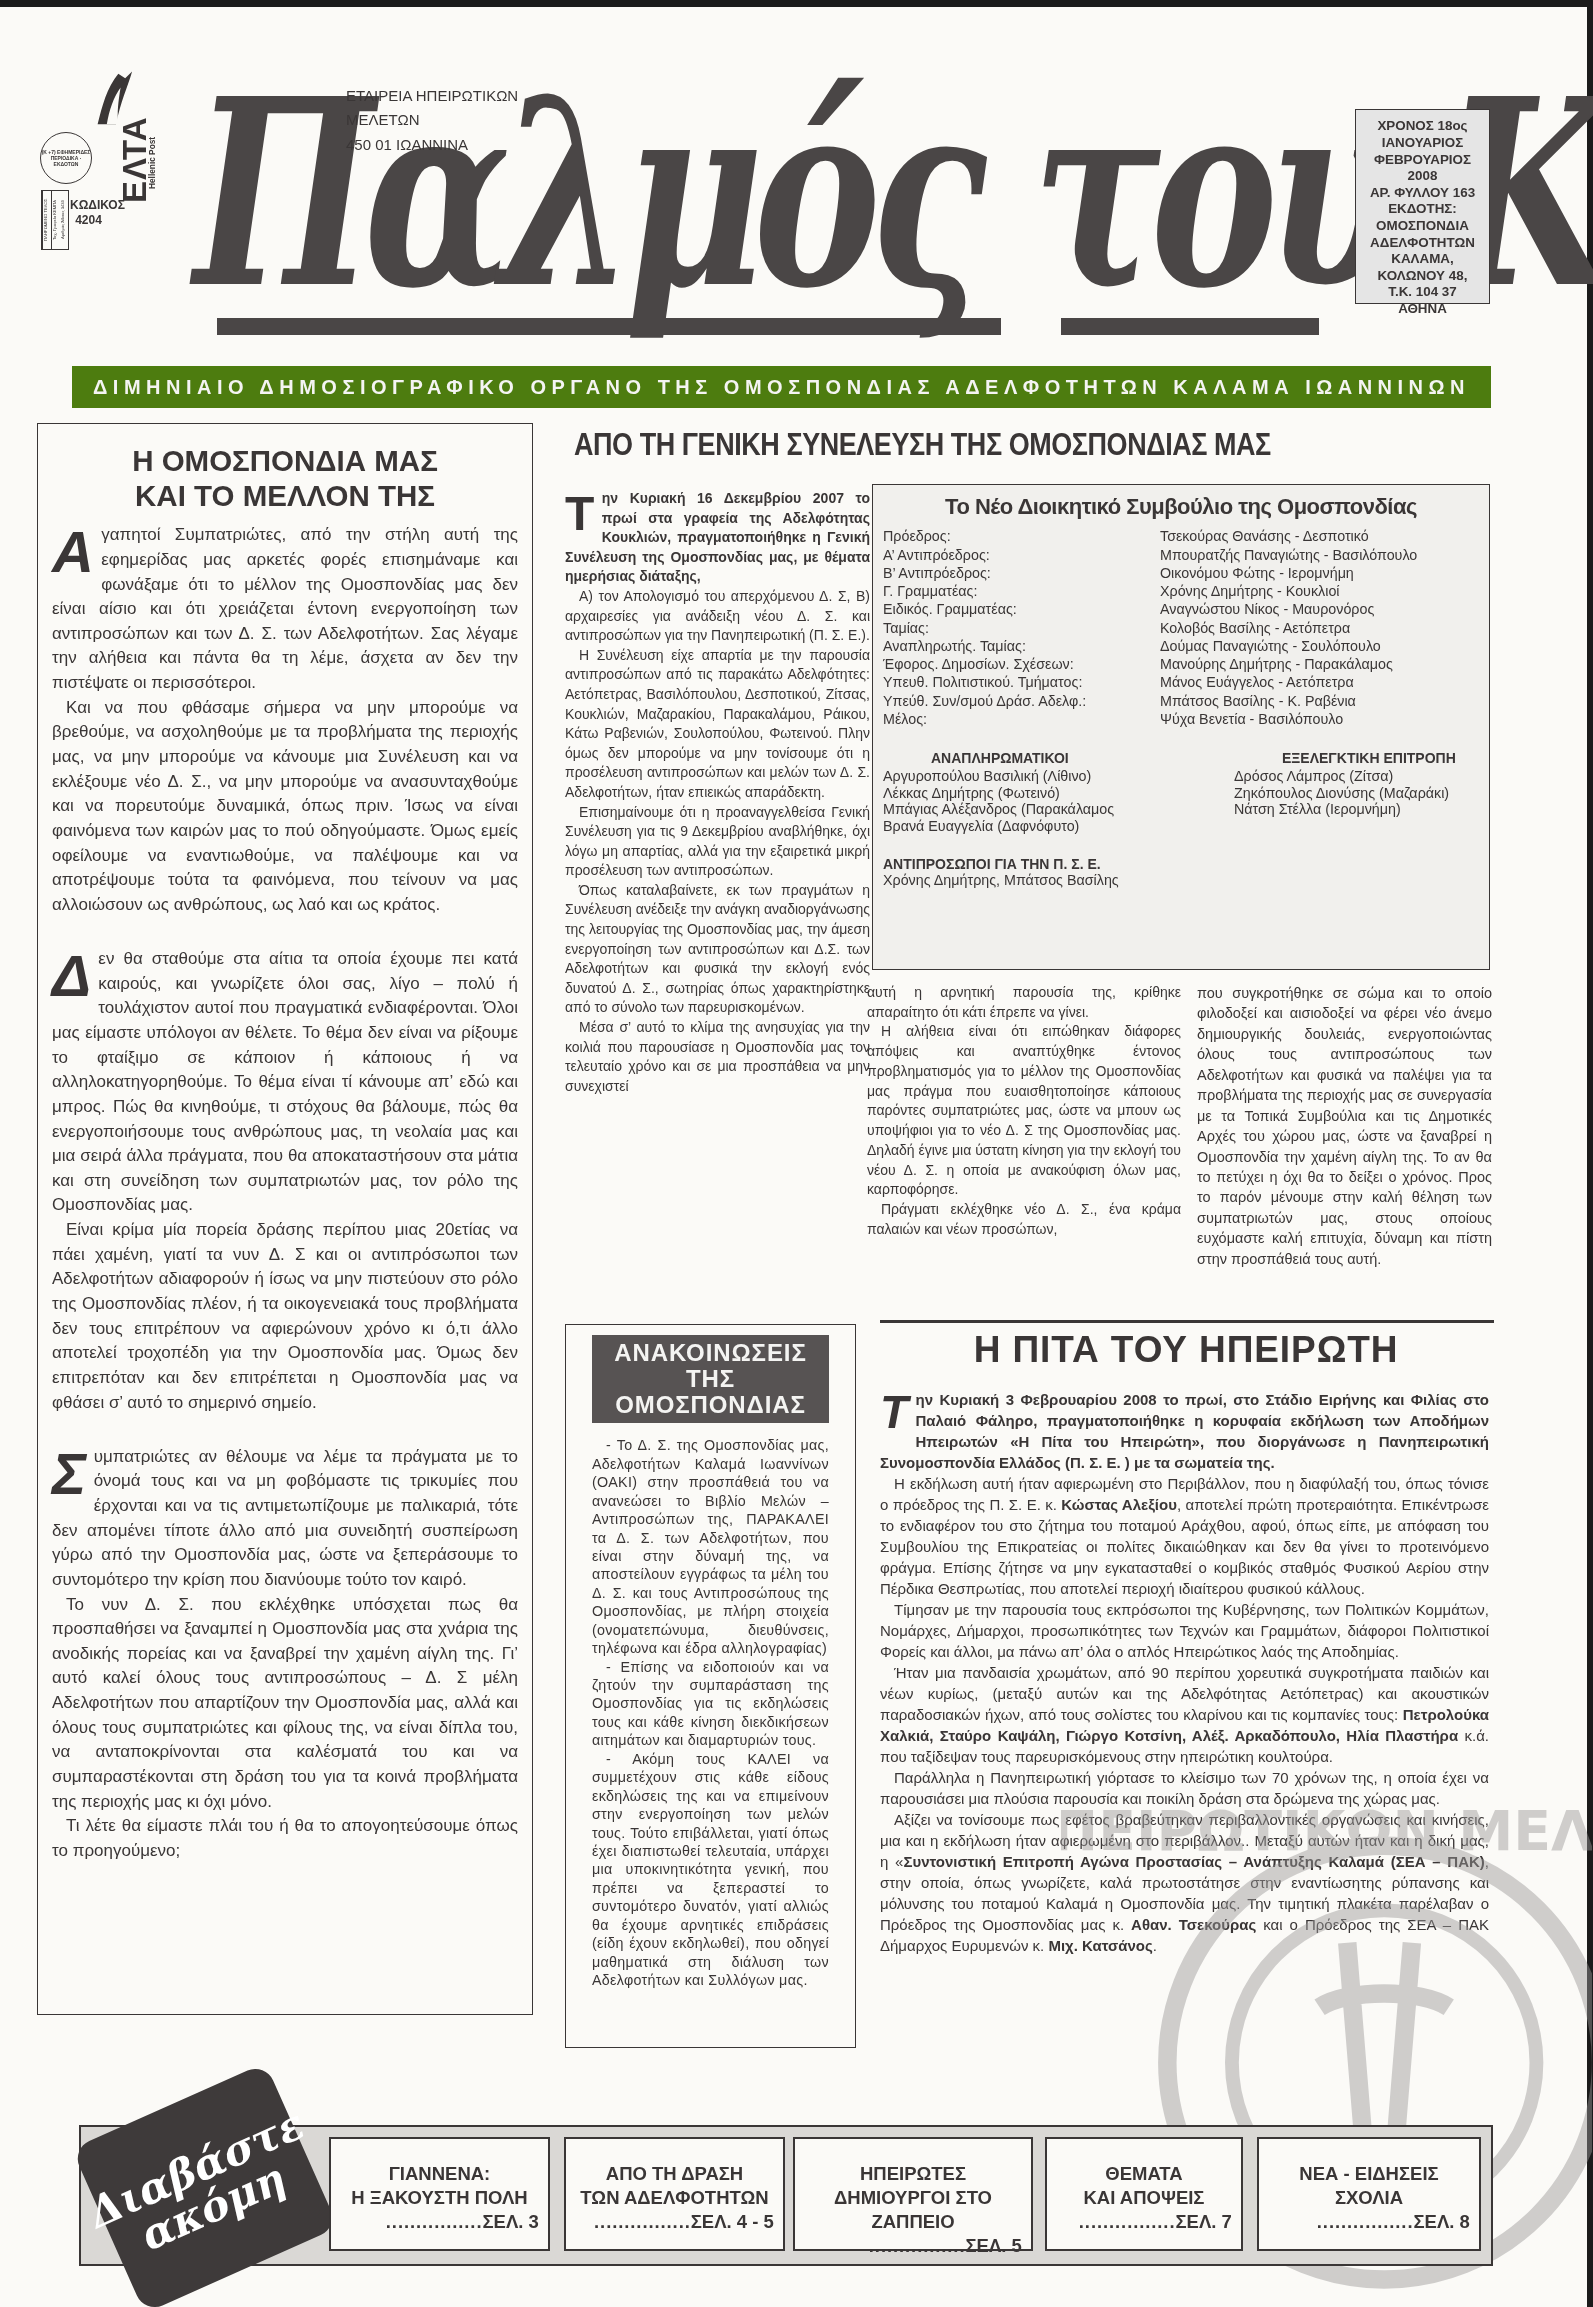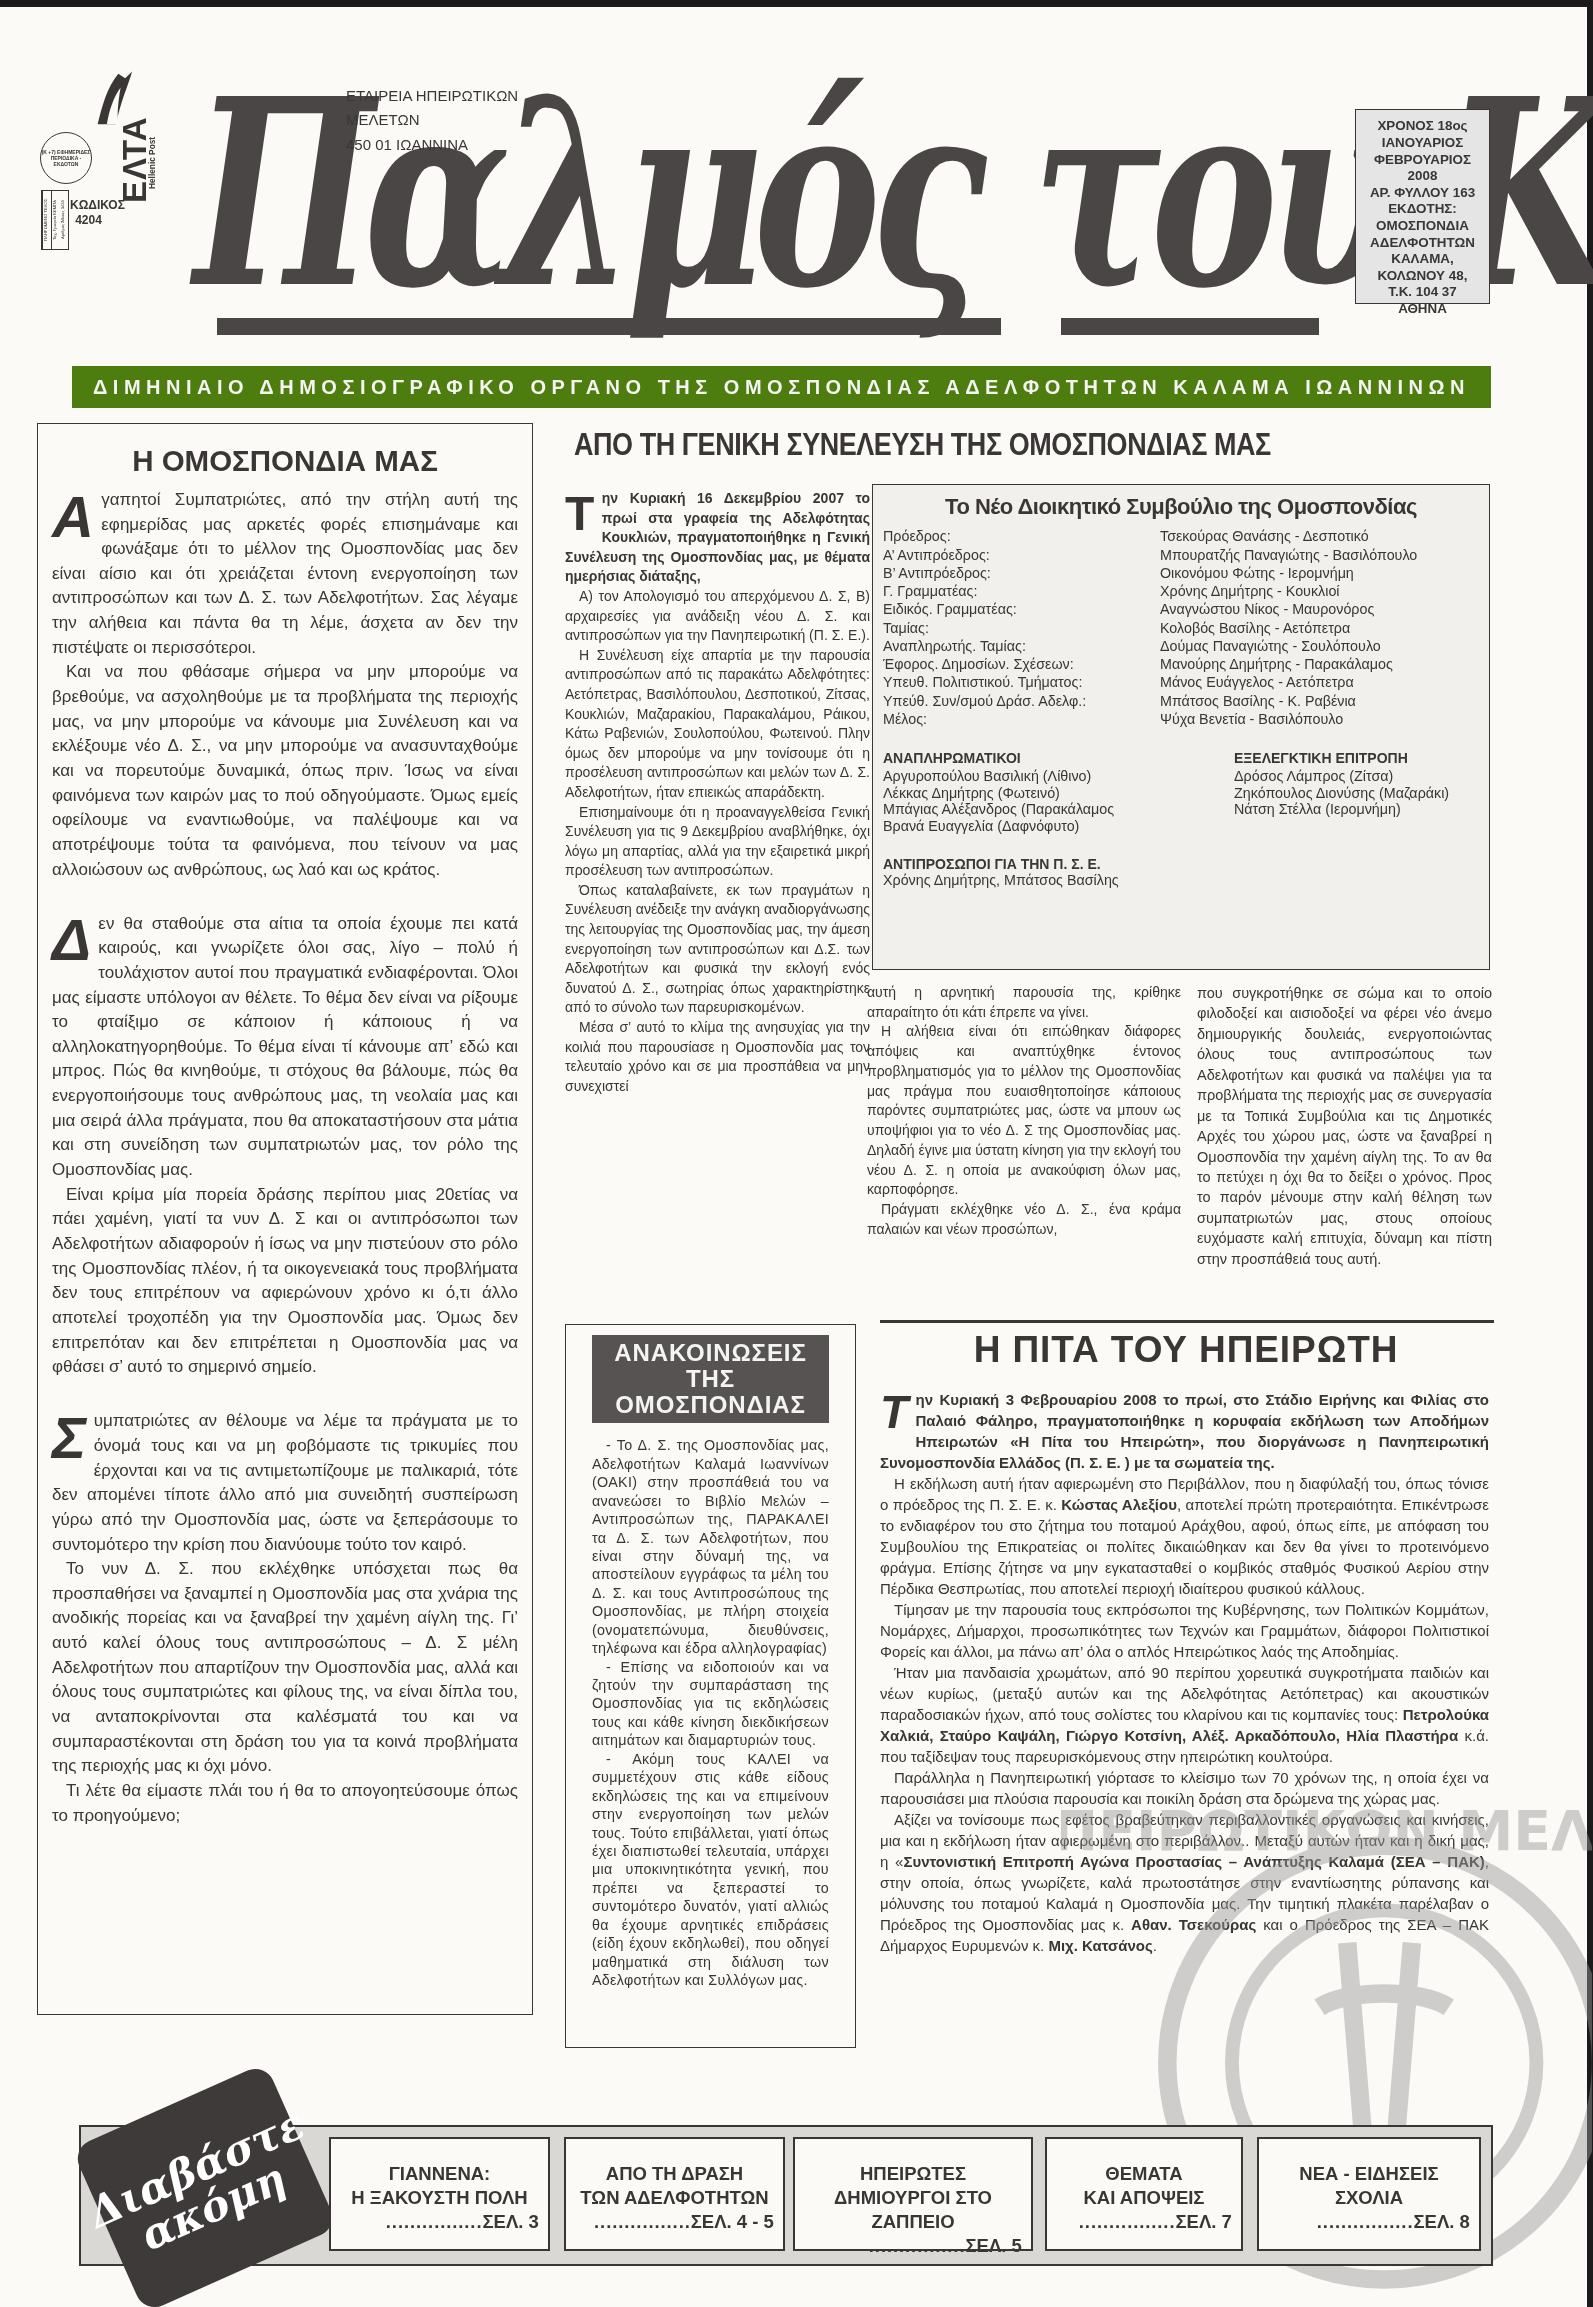--- a/index.html
+++ b/index.html
@@ -46,21 +46,21 @@
   .gs-col2 { left: 867px; top: 983px; width: 314px; font-size: 14px; line-height: 1.41; }
   .gs-col3 { left: 1197px; top: 983px; width: 295px; font-size: 14.5px; line-height: 1.41; }
 
   .board { position: absolute; left: 872px; top: 484px; width: 618px; height: 486px; border: 1.8px solid #3a3636; background: #f1f0ed; padding: 9.2px 10px; }
   .board h3 { text-align: center; font-size: 22px; font-weight: bold; margin-bottom: 8.3px; letter-spacing: -0.5px; }
   .board table { border-collapse: collapse; font-size: 14.3px; line-height: 1.18; }
   .board td { padding: 0 0 1.4px 0; vertical-align: top; white-space: nowrap; }
   .board td.role { width: 277px; }
   .board .sub { display: flex; margin-top: 21px; }
   .board .sub > div { font-size: 14.3px; line-height: 1.18; }
-  .board .sub .h { font-weight: bold; font-size: 14px; margin-bottom: 0.9px; }
+  .board .sub .h { font-weight: bold; font-size: 14px; margin-bottom: 0.9px; margin-left: 48px; }
 
   
   .ann { position: absolute; left: 565px; top: 1324px; width: 291px; height: 724px; border: 1.8px solid #3a3636; padding: 10px 26px; }
   .ann-title { background: #575353; color: #f4f4f2; text-align: center; font-weight: bold; font-size: 24px; line-height: 1.1; padding: 4.6px 0; margin-bottom: 13px; letter-spacing: 0.9px; }
   .ann-body { font-size: 14.3px; line-height: 1.29; letter-spacing: 0.3px; }
   .ann-body p { text-indent: 14px; text-align: justify; }
 
   
   .pita-rule { position: absolute; left: 880px; top: 1320px; width: 614px; height: 2.8px; background: #3a3636; }
   .pita-title { position: absolute; left: 877px; top: 1329px; width: 618px; text-align: center; font-weight: bold; font-size: 37px; letter-spacing: 0.9px; }
@@ -130,20 +130,21 @@
     <div>Τ.Κ. 104 37</div>
     <div>ΑΘΗΝΑ</div>
   </div>
 
   <div class="banner">ΔΙΜΗΝΙΑΙΟ ΔΗΜΟΣΙΟΓΡΑΦΙΚΟ ΟΡΓΑΝΟ ΤΗΣ ΟΜΟΣΠΟΝΔΙΑΣ ΑΔΕΛΦΟΤΗΤΩΝ ΚΑΛΑΜΑ ΙΩΑΝΝΙΝΩΝ</div>
 </div>
 
 <div class="ed-box">
   <div class="ed-title">
     <div>Η ΟΜΟΣΠΟΝΔΙΑ ΜΑΣ</div>
+    <div>ΚΑΙ ΤΟ ΜΕΛΛΟΝ ΤΗΣ</div>
   </div>
   <div class="ed-body">
     <p class="lead"><span class="dropcap">Α</span><span>γαπητοί Συμπατριώτες, από την στήλη αυτή της εφημερίδας μας αρκετές φορές επισημάναμε και φωνάξαμε ότι το μέλλον της Ομοσπονδίας μας δεν είναι αίσιο και ότι χρειάζεται έντονη ενεργοποίηση των αντιπροσώπων και των Δ. Σ. των Αδελφοτήτων. Σας λέγαμε την αλήθεια και πάντα θα τη λέμε, άσχετα αν δεν την πιστέψατε οι περισσότεροι.</span></p>
     <p class="para">Και να που φθάσαμε σήμερα να μην μπορούμε να βρεθούμε, να ασχοληθούμε με τα προβλήματα της περιοχής μας, να μην μπορούμε να κάνουμε μια Συνέλευση και να εκλέξουμε νέο Δ. Σ., να μην μπορούμε να ανασυνταχθούμε και να πορευτούμε δυναμικά, όπως πριν. Ίσως να είναι φαινόμενα των καιρών μας το πού οδηγούμαστε. Όμως εμείς οφείλουμε να εναντιωθούμε, να παλέψουμε και να αποτρέψουμε τούτα τα φαινόμενα, που τείνουν να μας αλλοιώσουν ως ανθρώπους, ως λαό και ως κράτος.</p>
     <div class="gap"></div>
     <p class="lead"><span class="dropcap">Δ</span><span>εν θα σταθούμε στα αίτια τα οποία έχουμε πει κατά καιρούς, και γνωρίζετε όλοι σας, λίγο – πολύ ή τουλάχιστον αυτοί που πραγματικά ενδιαφέρονται. Όλοι μας είμαστε υπόλογοι αν θέλετε. Το θέμα δεν είναι να ρίξουμε το φταίξιμο σε κάποιον ή κάποιους ή να αλληλοκατηγορηθούμε. Το θέμα είναι τί κάνουμε απ’ εδώ και μπρος. Πώς θα κινηθούμε, τι στόχους θα βάλουμε, πώς θα ενεργοποιήσουμε τους ανθρώπους μας, τη νεολαία μας και μια σειρά άλλα πράγματα, που θα αποκαταστήσουν στα μάτια και στη συνείδηση των συμπατριωτών μας, τον ρόλο της Ομοσπονδίας μας.</span></p>
     <p class="para">Είναι κρίμα μία πορεία δράσης περίπου μιας 20ετίας να πάει χαμένη, γιατί τα νυν Δ. Σ και οι αντιπρόσωποι των Αδελφοτήτων αδιαφορούν ή ίσως να μην πιστεύουν στο ρόλο της Ομοσπονδίας πλέον, ή τα οικογενειακά τους προβλήματα δεν τους επιτρέπουν να αφιερώνουν χρόνο κι ό,τι άλλο αποτελεί τροχοπέδη για την Ομοσπονδία μας. Όμως δεν επιτρεπόταν και δεν επιτρέπεται η Ομοσπονδία μας να φθάσει σ’ αυτό το σημερινό σημείο.</p>
     <div class="gap"></div>
     <p class="lead"><span class="dropcap">Σ</span><span>υμπατριώτες αν θέλουμε να λέμε τα πράγματα με το όνομά τους και να μη φοβόμαστε τις τρικυμίες που έρχονται και να τις αντιμετωπίζουμε με παλικαριά, τότε δεν απομένει τίποτε άλλο από μια συνειδητή συσπείρωση γύρω από την Ομοσπονδία μας, ώστε να ξεπεράσουμε το συντομότερο την κρίση που διανύουμε τούτο τον καιρό.</span></p>
     <p class="para">Το νυν Δ. Σ. που εκλέχθηκε υπόσχεται πως θα προσπαθήσει να ξαναμπεί η Ομοσπονδία μας στα χνάρια της ανοδικής πορείας και να ξαναβρεί την χαμένη αίγλη της. Γι’ αυτό καλεί όλους τους αντιπροσώπους – Δ. Σ μέλη Αδελφοτήτων που απαρτίζουν την Ομοσπονδία μας, αλλά και όλους τους συμπατριώτες και φίλους της, να είναι δίπλα του, να ανταποκρίνονται στα καλέσματά του και να συμπαραστέκονται στη δράση του για τα κοινά προβλήματα της περιοχής μας κι όχι μόνο.</p>

